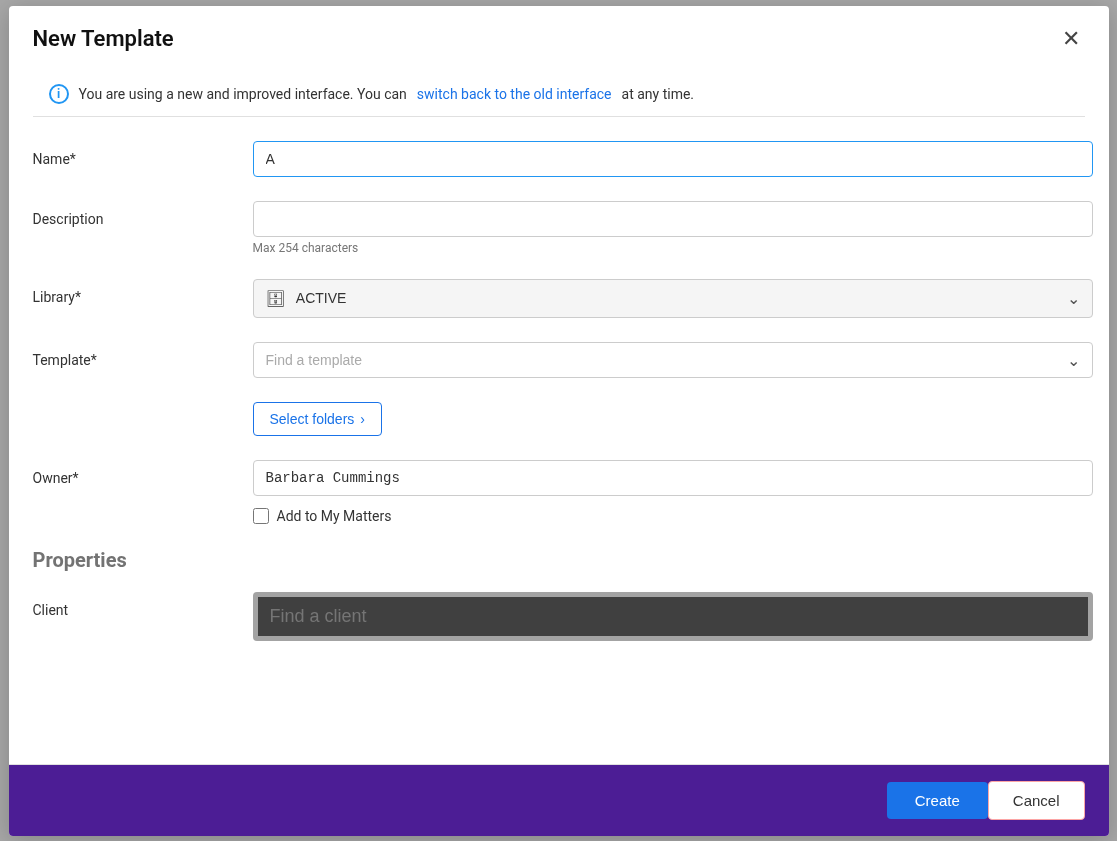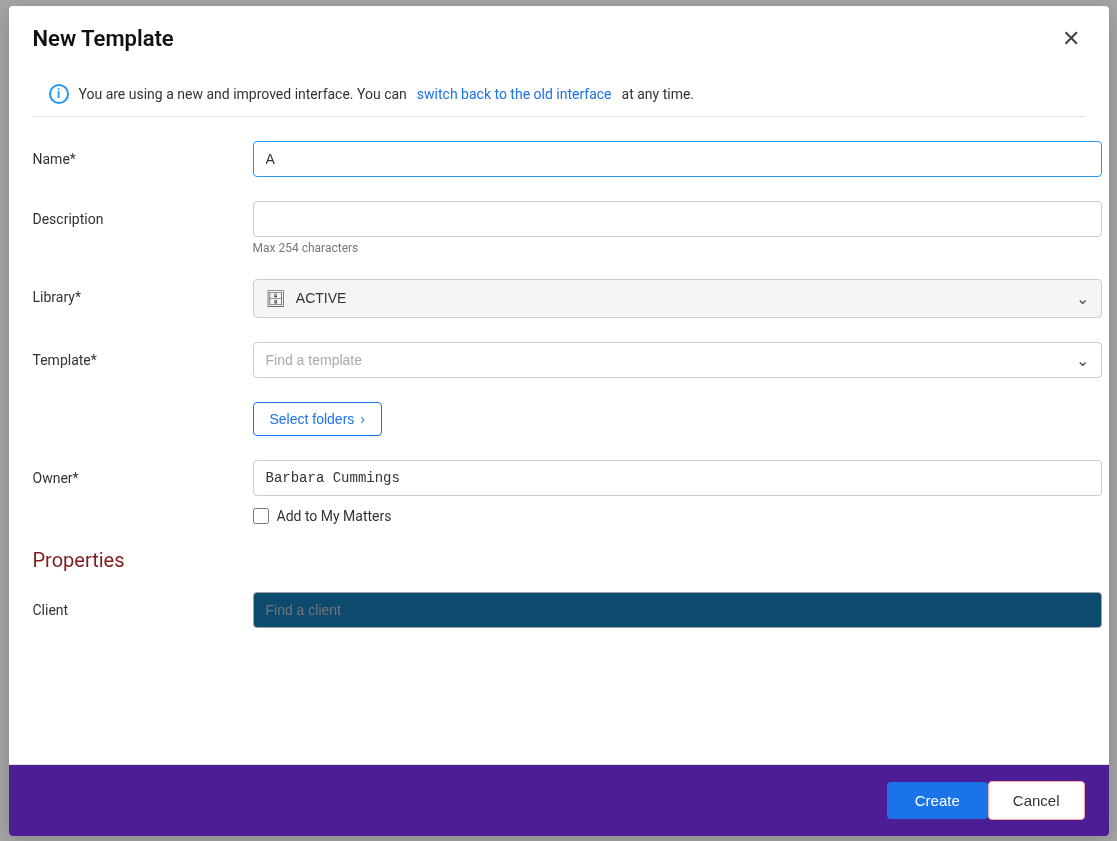--- a/index.html
+++ b/index.html
@@ -79,21 +79,21 @@
       flex-shrink: 0;
     }
     .info-link {
       color: #1a73e8;
       text-decoration: none;
       cursor: pointer;
     }
     .modal-body {
       flex: 1;
       overflow-y: auto;
-      padding: 24px 7px 0 24px;
+      padding: 24px 16px 0 24px;
     }
     .form-row {
       display: flex;
       align-items: flex-start;
       margin-bottom: 24px;
     }
     .form-label {
       width: 220px;
       font-size: 14px;
       color: #333;
@@ -188,32 +188,32 @@
       cursor: pointer;
       accent-color: #1a73e8;
     }
     .checkbox-label {
       font-size: 14px;
       color: #333;
       cursor: pointer;
     }
     .section-title {
       font-size: 20px;
-      font-weight: 400;
-      color: #7f1d1d;
+      font-weight: 700;
+      color: #737373;
       margin-bottom: 20px;
     }
     .client-input {
       width: 100%;
-      border: 1px solid #a3a3a3;
+      border: 5px solid #a3a3a3;
       border-radius: 4px;
       padding: 9px 12px;
-      font-size: 14px;
+      font-size: 18px;
       color: #aaa;
-      background: #0c4a6e;
+      background: #404040;
       outline: none;
     }
     .modal-footer {
       display: flex;
       justify-content: flex-end;
       align-items: center;
       padding: 16px 24px;
       gap: 0;
       border-top: 1px solid #e0e0e0;
       background: #4c1d95;

